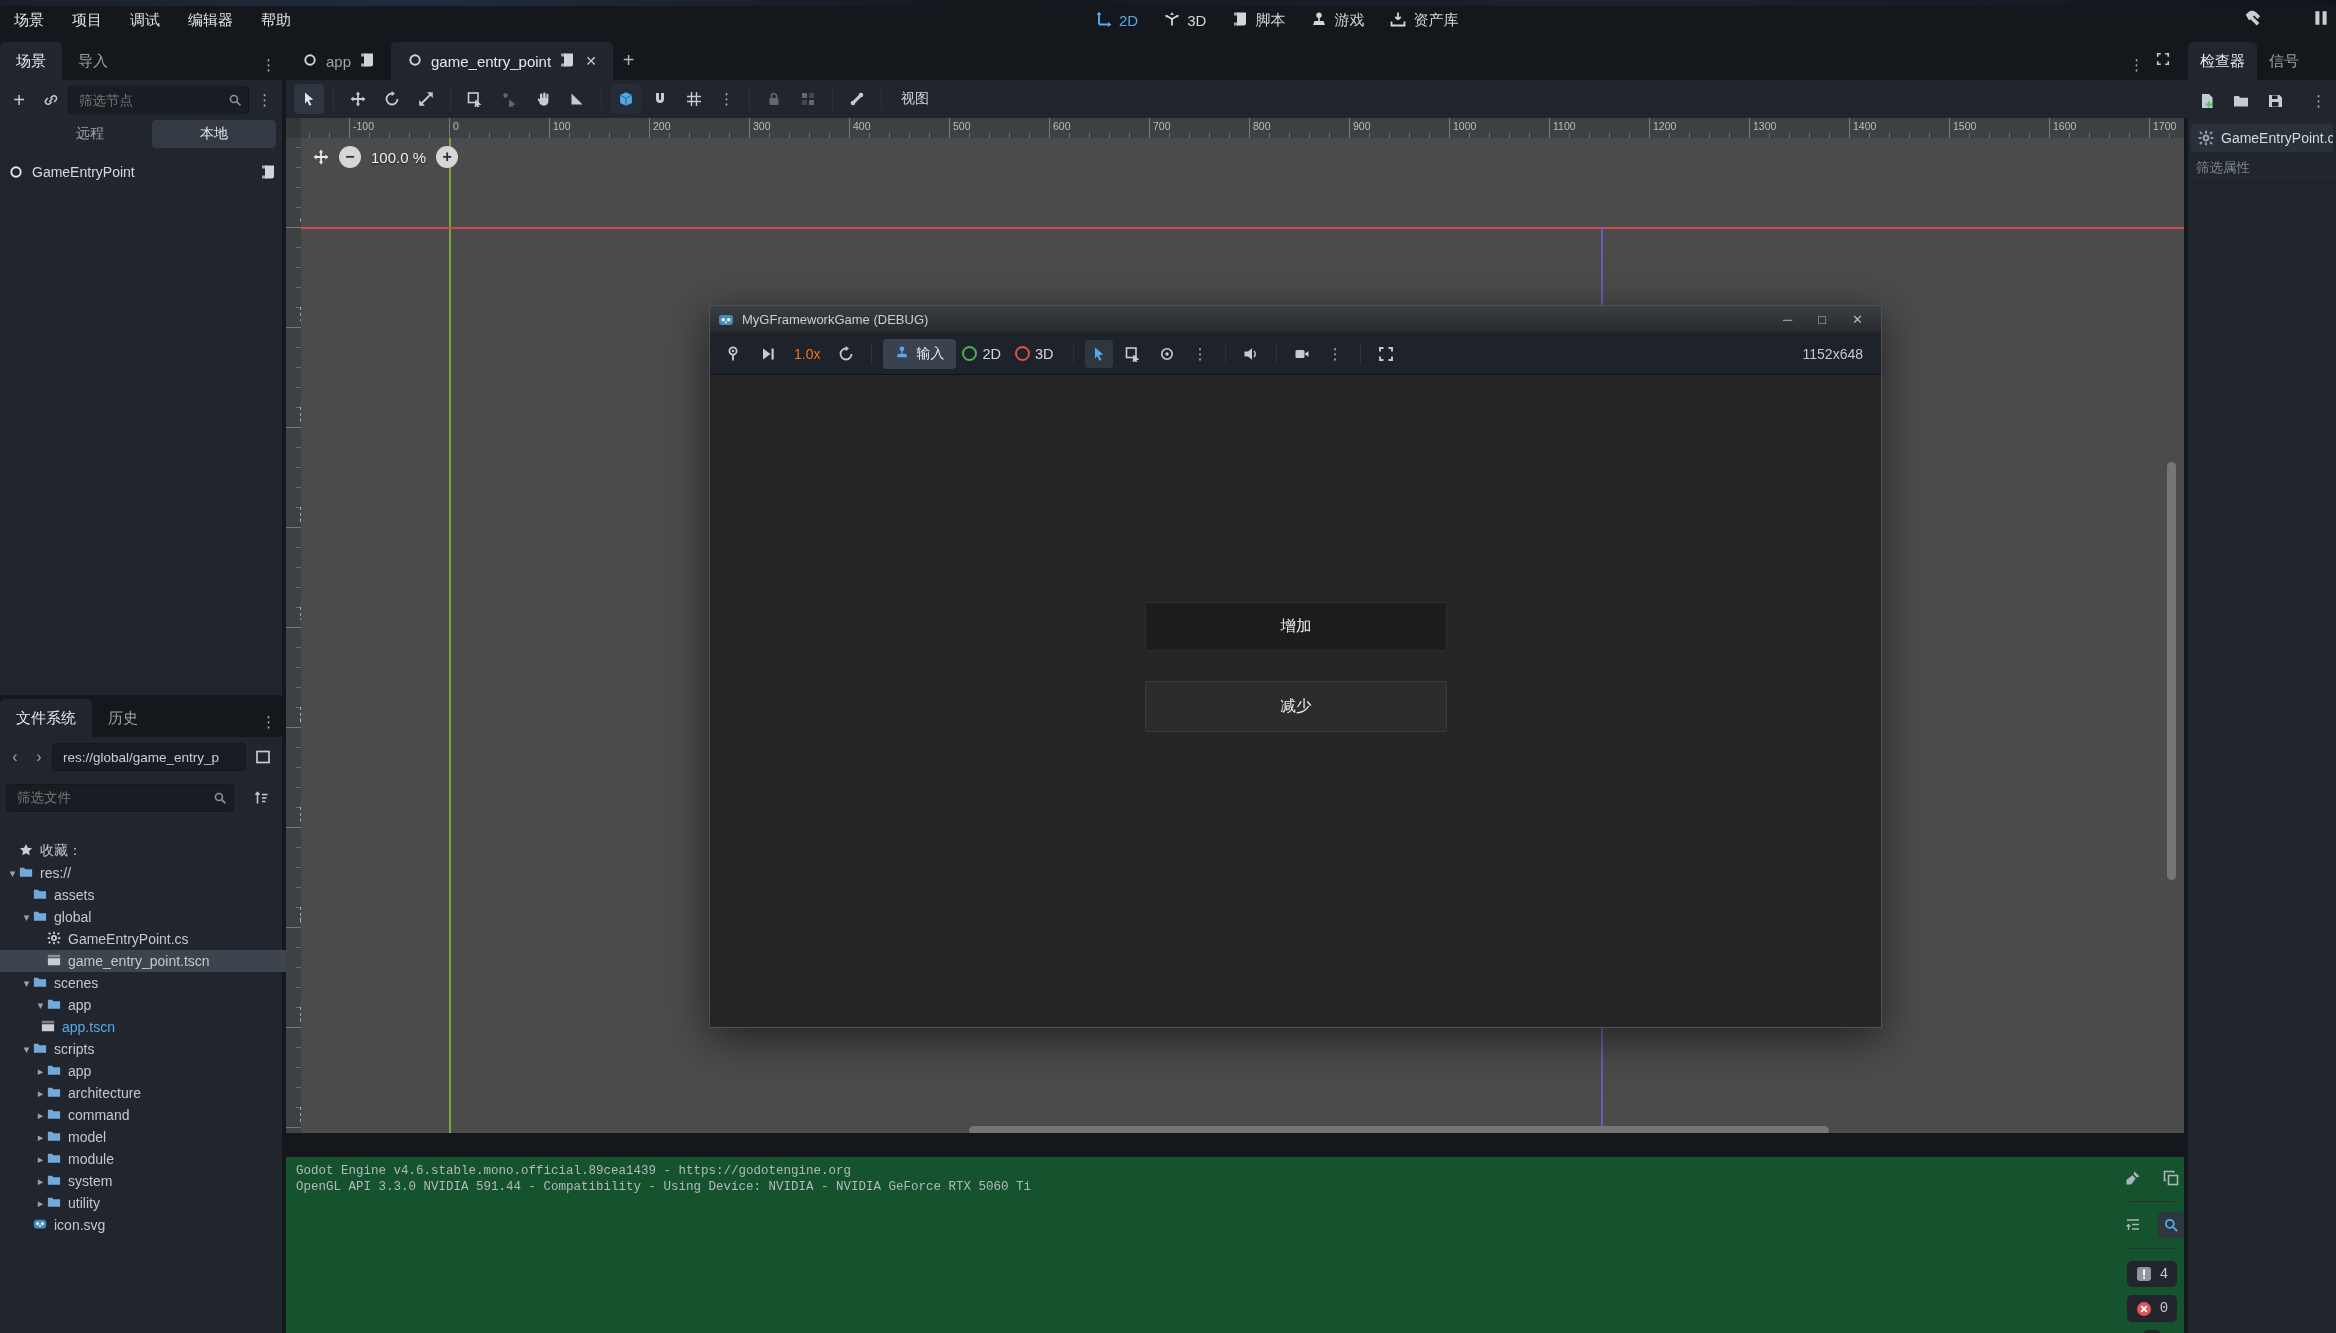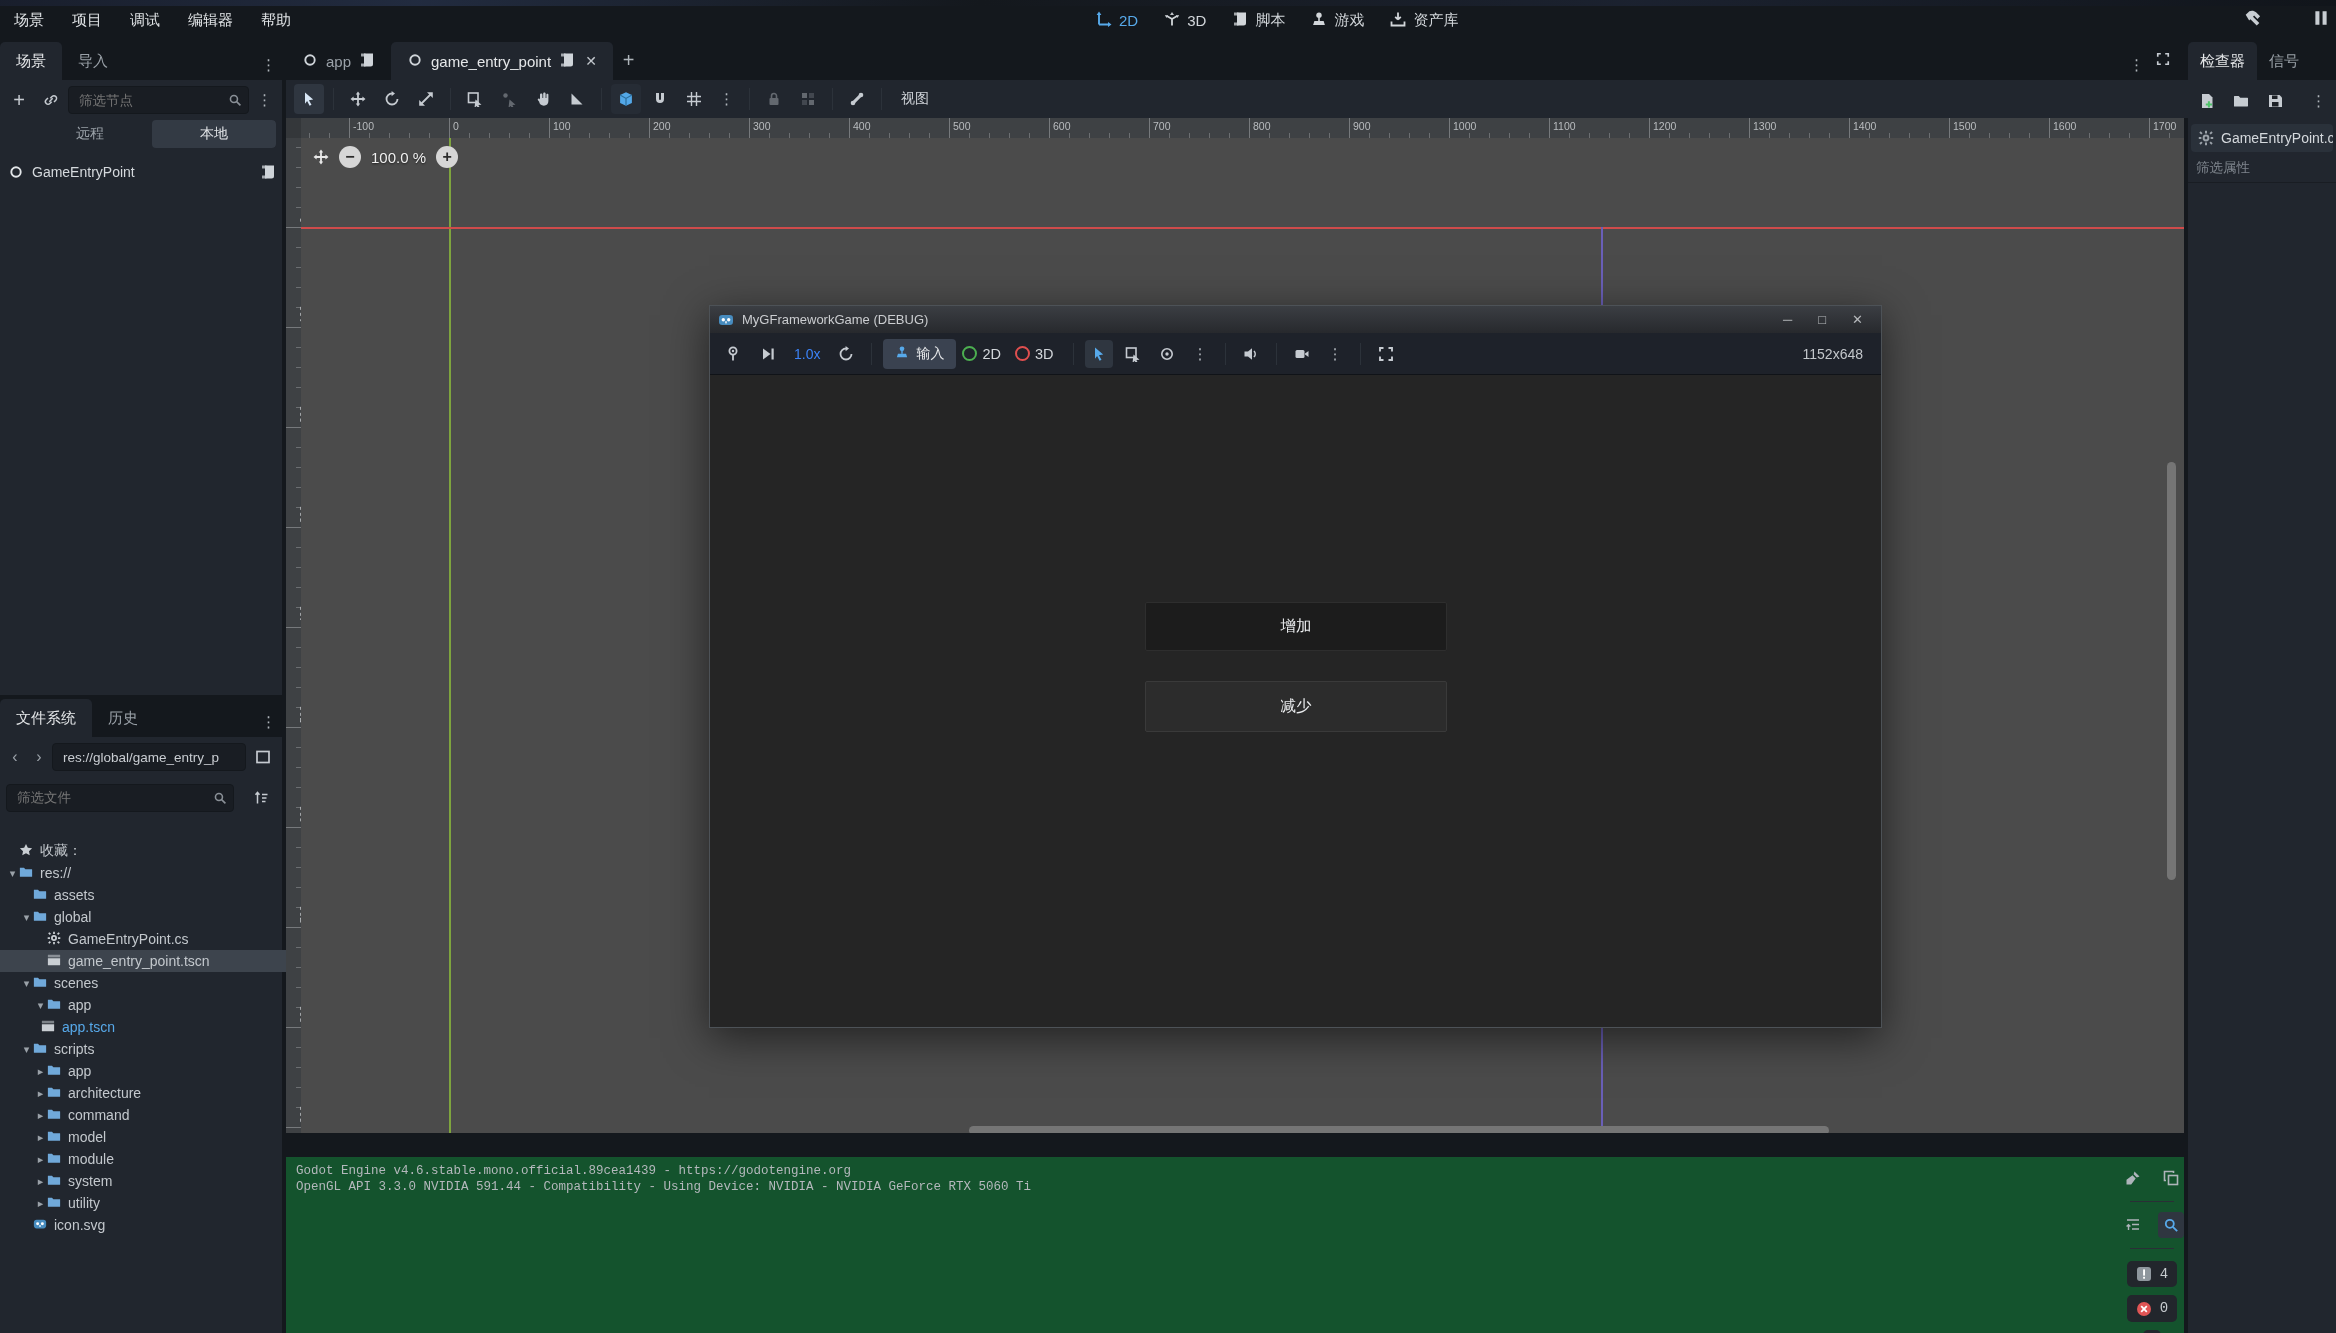--- a/index.html
+++ b/index.html
@@ -66,21 +66,21 @@
       align-items:center;justify-content:center;font-size:16px;font-weight:bold;}
   .zoom-pct{font-size:15px;color:#f0f0f0;text-shadow:0 1px 2px rgba(0,0,0,.6);}
   .scroll-thumb{position:absolute;background:#757575;border-radius:6px;}
   
   .gwin{background:#252525;border:1px solid #4d5257;box-shadow:0 10px 40px rgba(0,0,0,.55);}
   .gwin-title{height:27px;background:linear-gradient(#3b3e43,#27292d);display:flex;align-items:center;padding:0 8px;gap:8px;
       font-size:13px;color:#cbcdd0;}
   .gwin-ctrls{margin-left:auto;display:flex;gap:26px;padding-right:10px;color:#b6b9bc;font-size:13px;}
   .gwin-toolbar{height:41px;background:#1e222a;border-bottom:1px solid #101318;display:flex;align-items:center;padding:0 10px;gap:6px;}
   .gwin-toolbar .toolbtn{width:28px;height:28px;}
-  .gtext{font-size:14px;color:#3b82f6;padding:0 6px;}
+  .gtext{font-size:14px;color:#f97316;padding:0 6px;}
   .gbtn-input{display:flex;align-items:center;gap:7px;background:#3a4250;border-radius:4px;height:30px;padding:0 12px;
       font-size:14px;color:#e8eaec;}
   .ring{width:15px;height:15px;border-radius:50%;border:2.6px solid #4caf50;box-sizing:border-box;}
   .ring.red{border-color:#e04f4f;}
   .glabel{font-size:14.5px;color:#d2d6da;margin-left:5px;margin-right:8px;}
   .gres{margin-left:auto;font-size:14px;color:#c3c7cb;padding-right:8px;}
   .gcontent{position:relative;}
   .gamebtn{position:absolute;width:300px;display:flex;align-items:center;justify-content:center;
       font-size:15.5px;color:#eceef0;border-radius:2px;}
   .count-label{position:absolute;width:300px;text-align:center;font-size:15.5px;color:#fff;margin-top:40px;}

